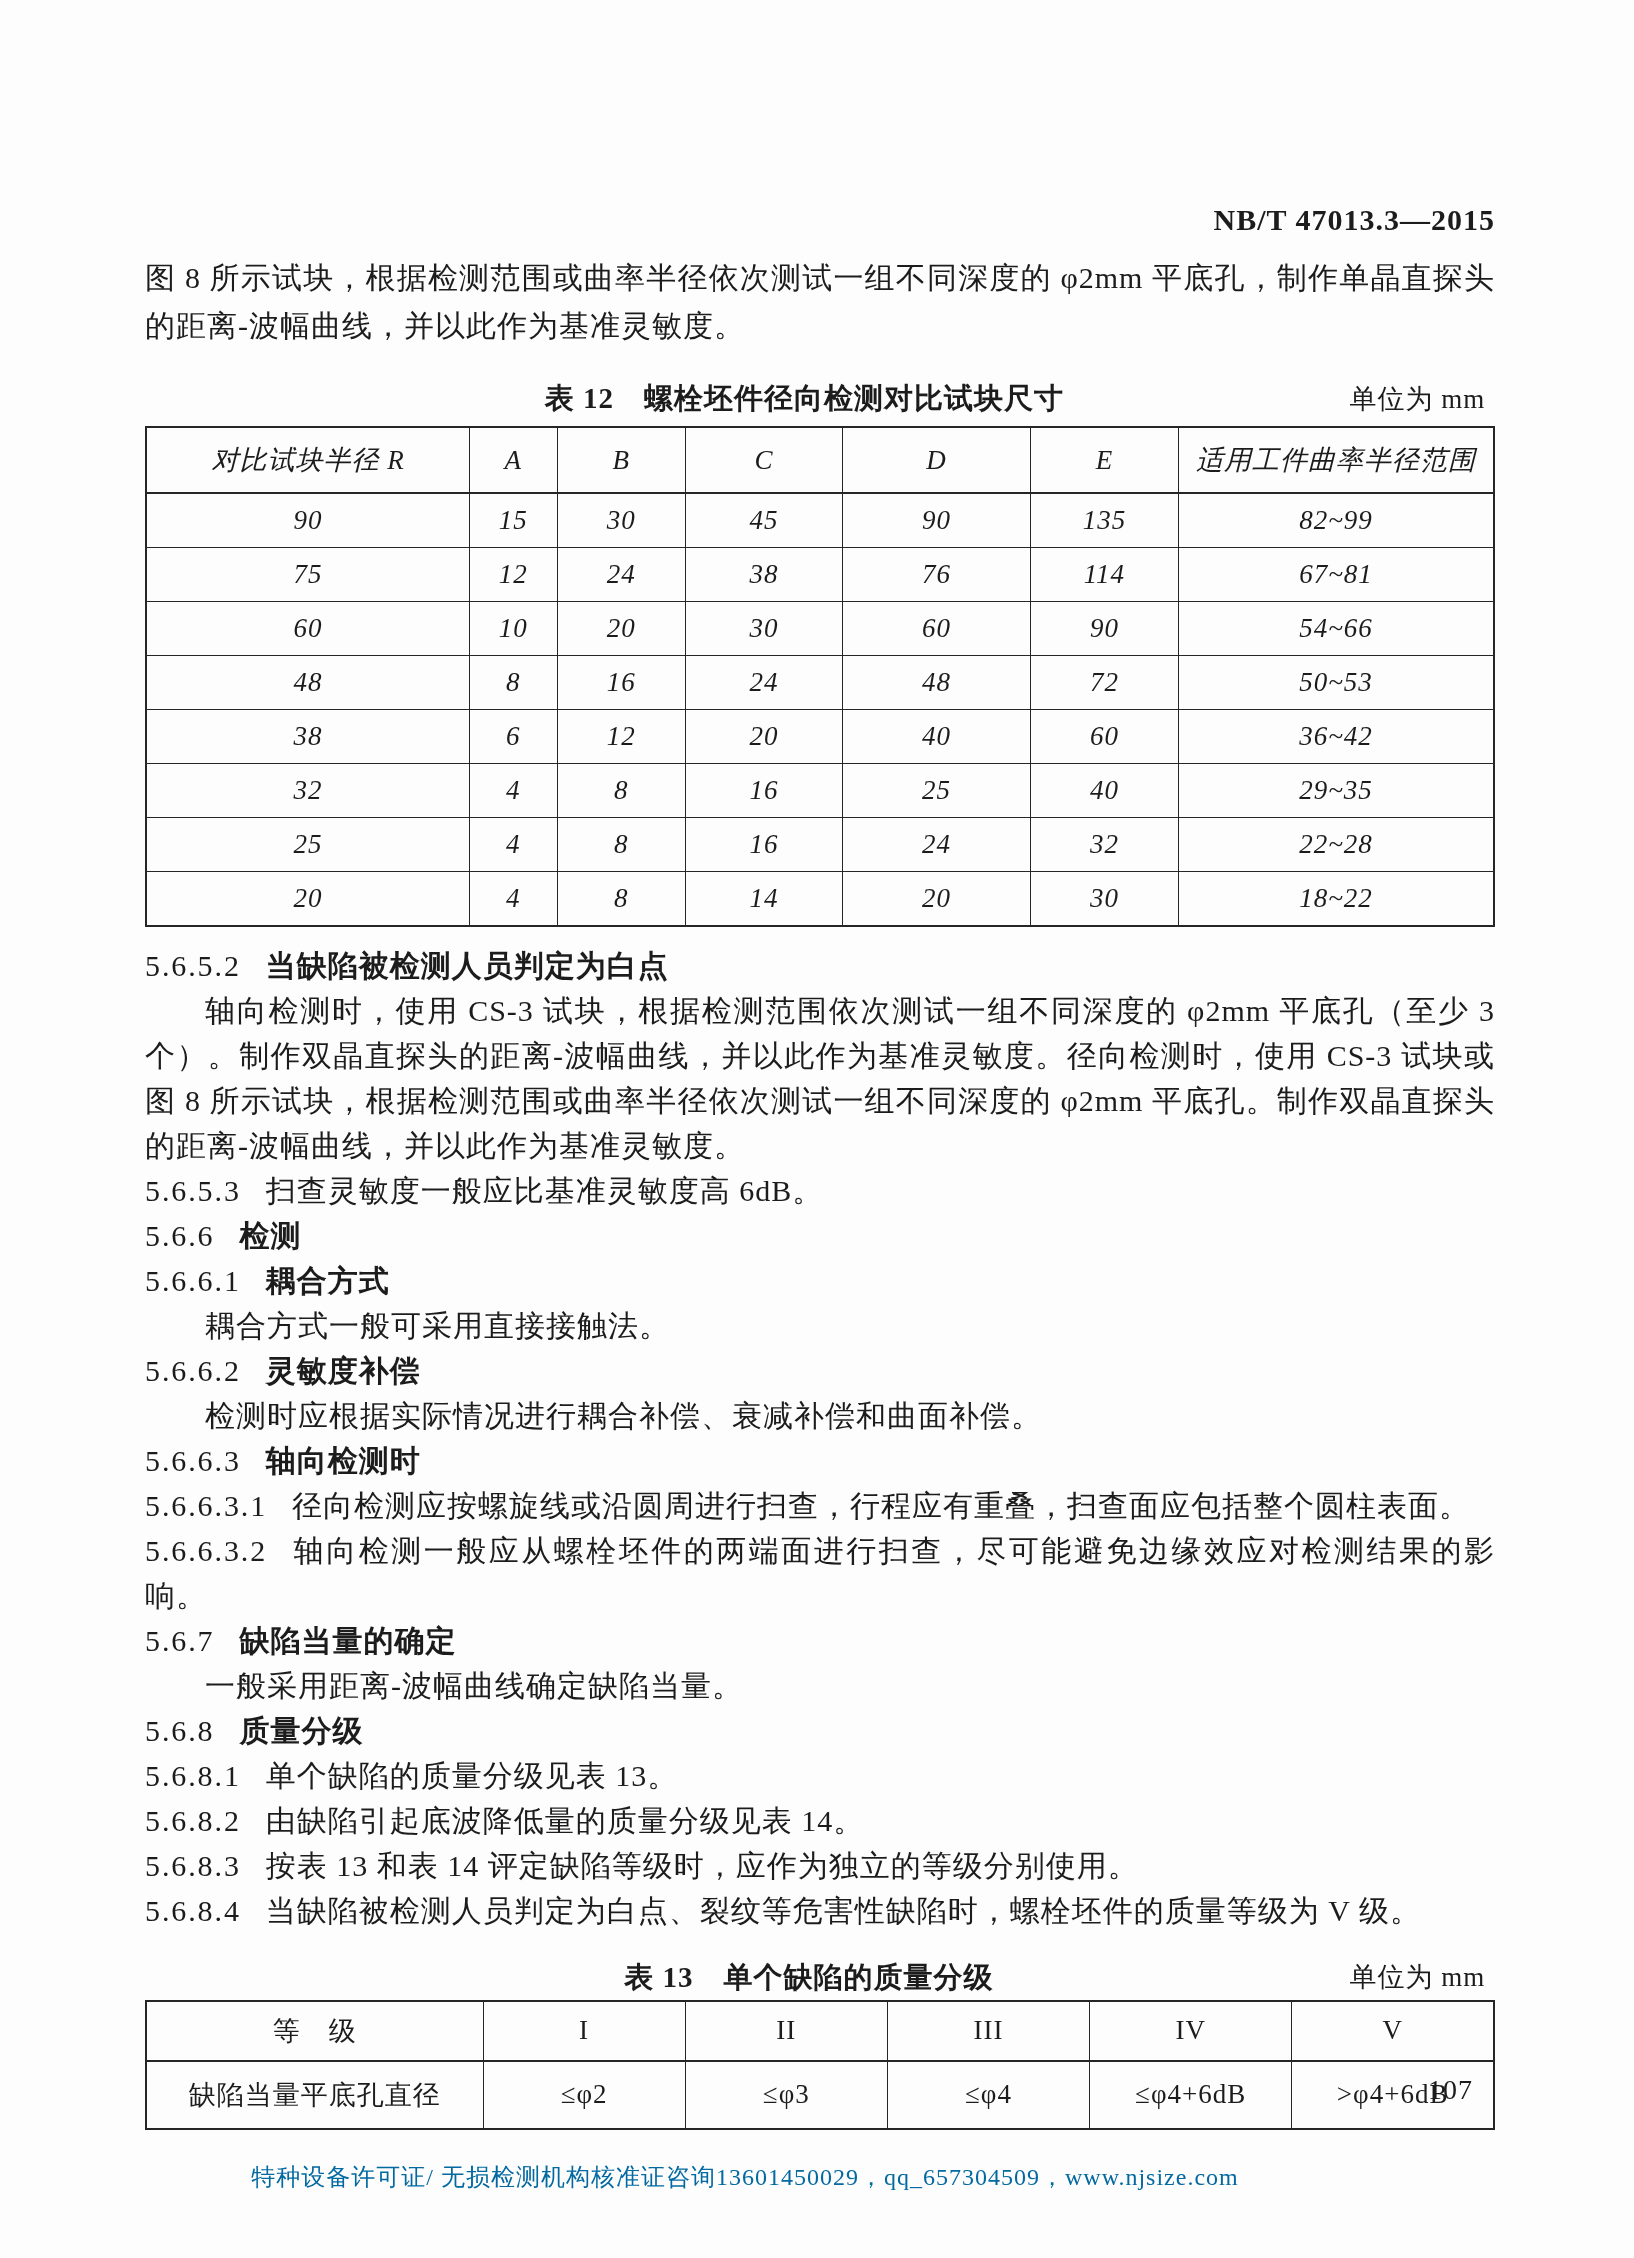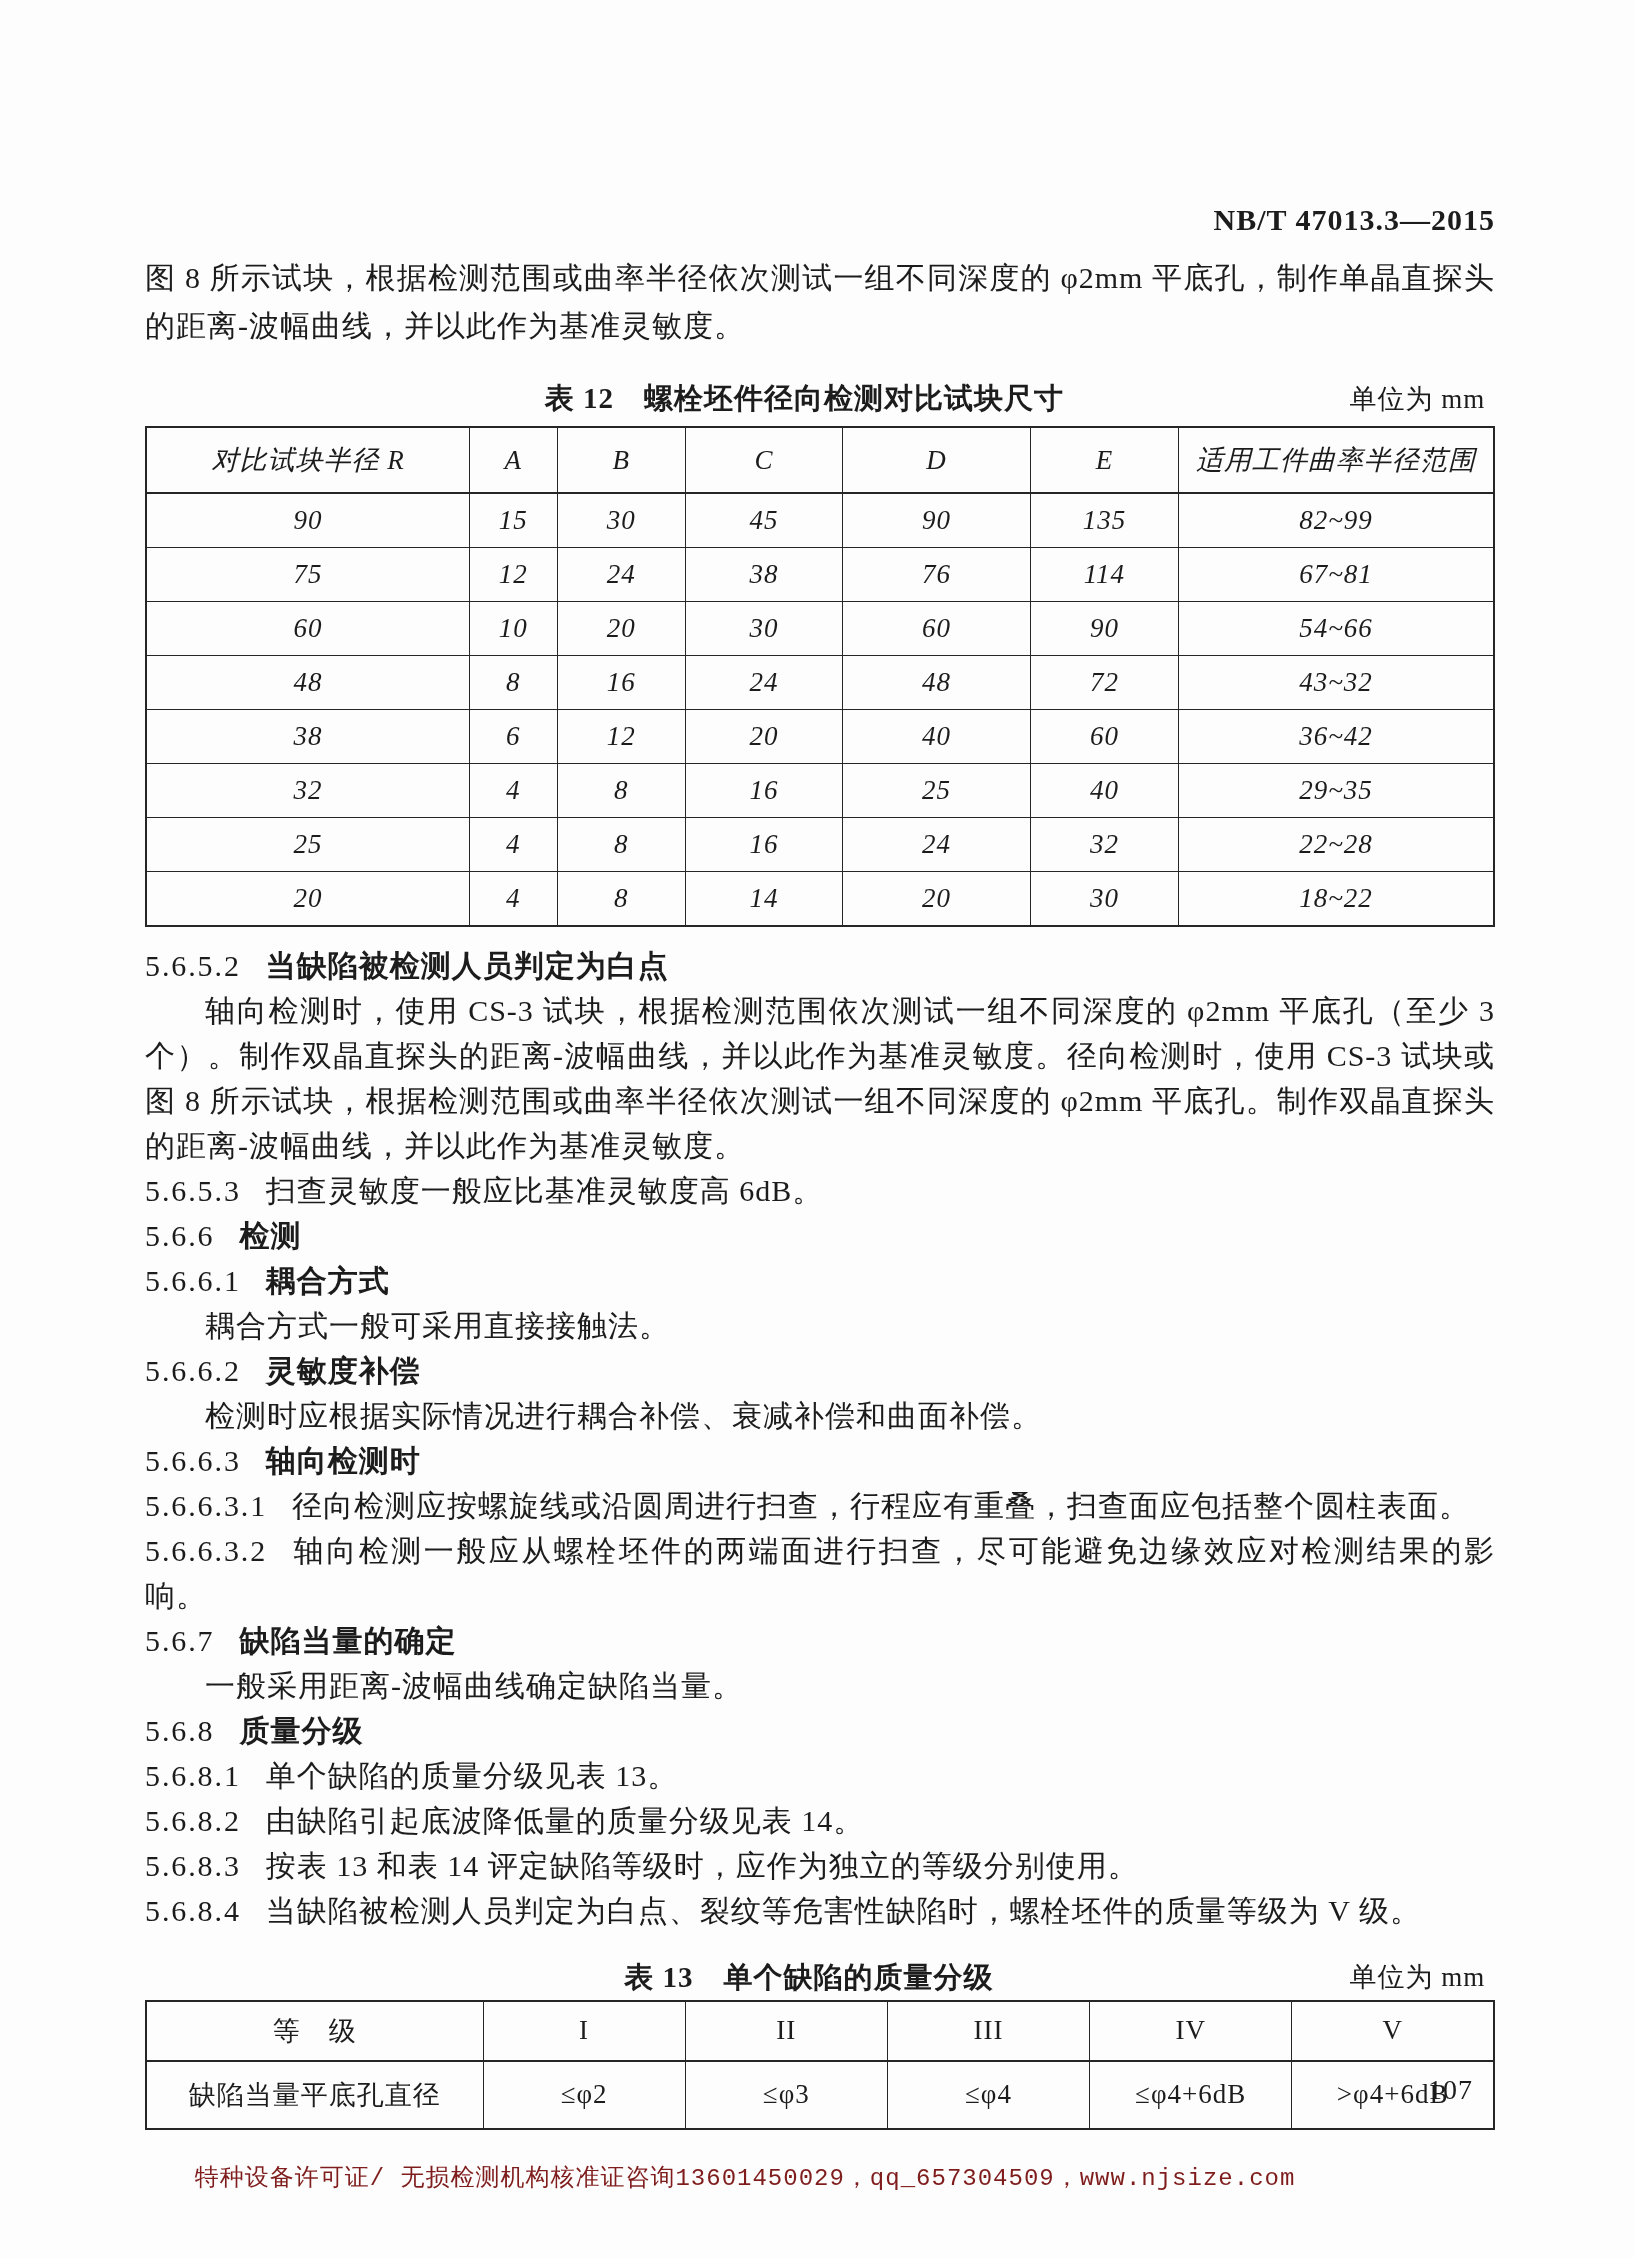--- a/index.html
+++ b/index.html
@@ -62,21 +62,21 @@
   .sec-line.heading .txt{font-weight:bold;}
   .sec-line.clause .txt{font-weight:normal;}
   .sec-line.body{text-indent:2em;font-family:Liberation Serif, serif;}
 
   .page-number{
     position:absolute;top:2074px;right:162px;
     font-size:28px;letter-spacing:1px;
   }
   .footer{
     position:absolute;top:2161px;left:0;right:145px;
-    text-align:center;font-size:24px;color:#7f1d1d;letter-spacing:1px;font-family:Liberation Mono, monospace;
+    text-align:center;font-size:24px;color:#0369a1;letter-spacing:1px;
   }
 </style>
 </head>
 <body>
 
 <div class="page">
   <div class="content">
 
     <div class="doc-header">NB/T 47013.3—2015</div>
 
@@ -136,21 +136,21 @@
             <td>90</td>
             <td>54~66</td>
           </tr>
           <tr>
             <td>48</td>
             <td>8</td>
             <td>16</td>
             <td>24</td>
             <td>48</td>
             <td>72</td>
-            <td>43~32</td>
+            <td>50~53</td>
           </tr>
           <tr>
             <td>38</td>
             <td>6</td>
             <td>12</td>
             <td>20</td>
             <td>40</td>
             <td>60</td>
             <td>36~42</td>
           </tr>

